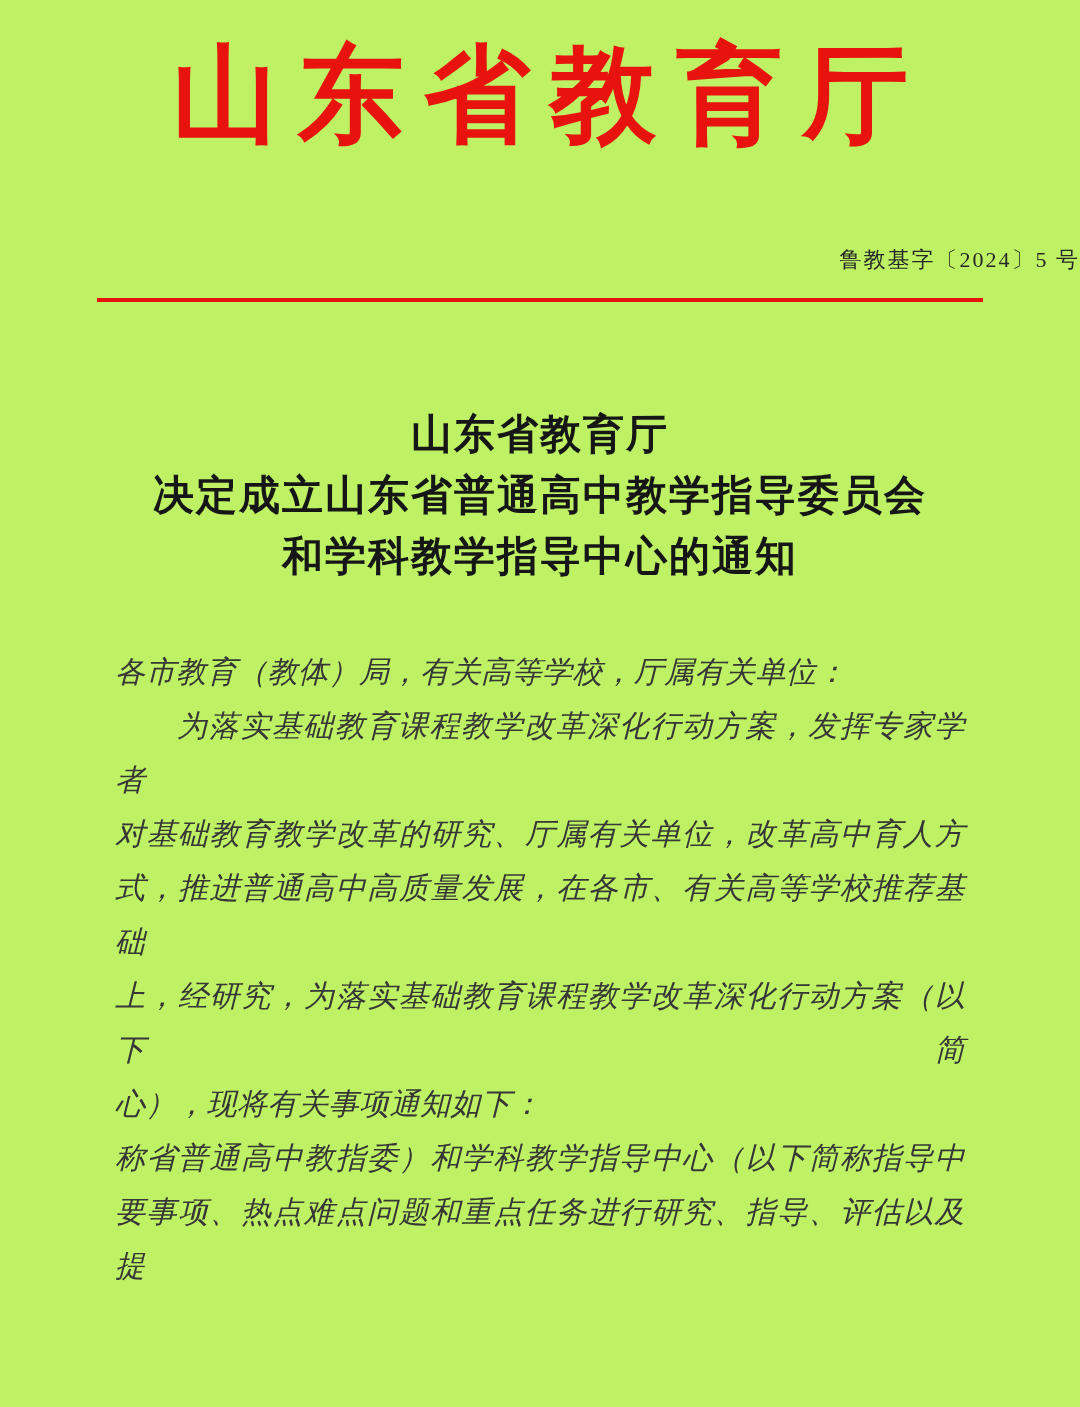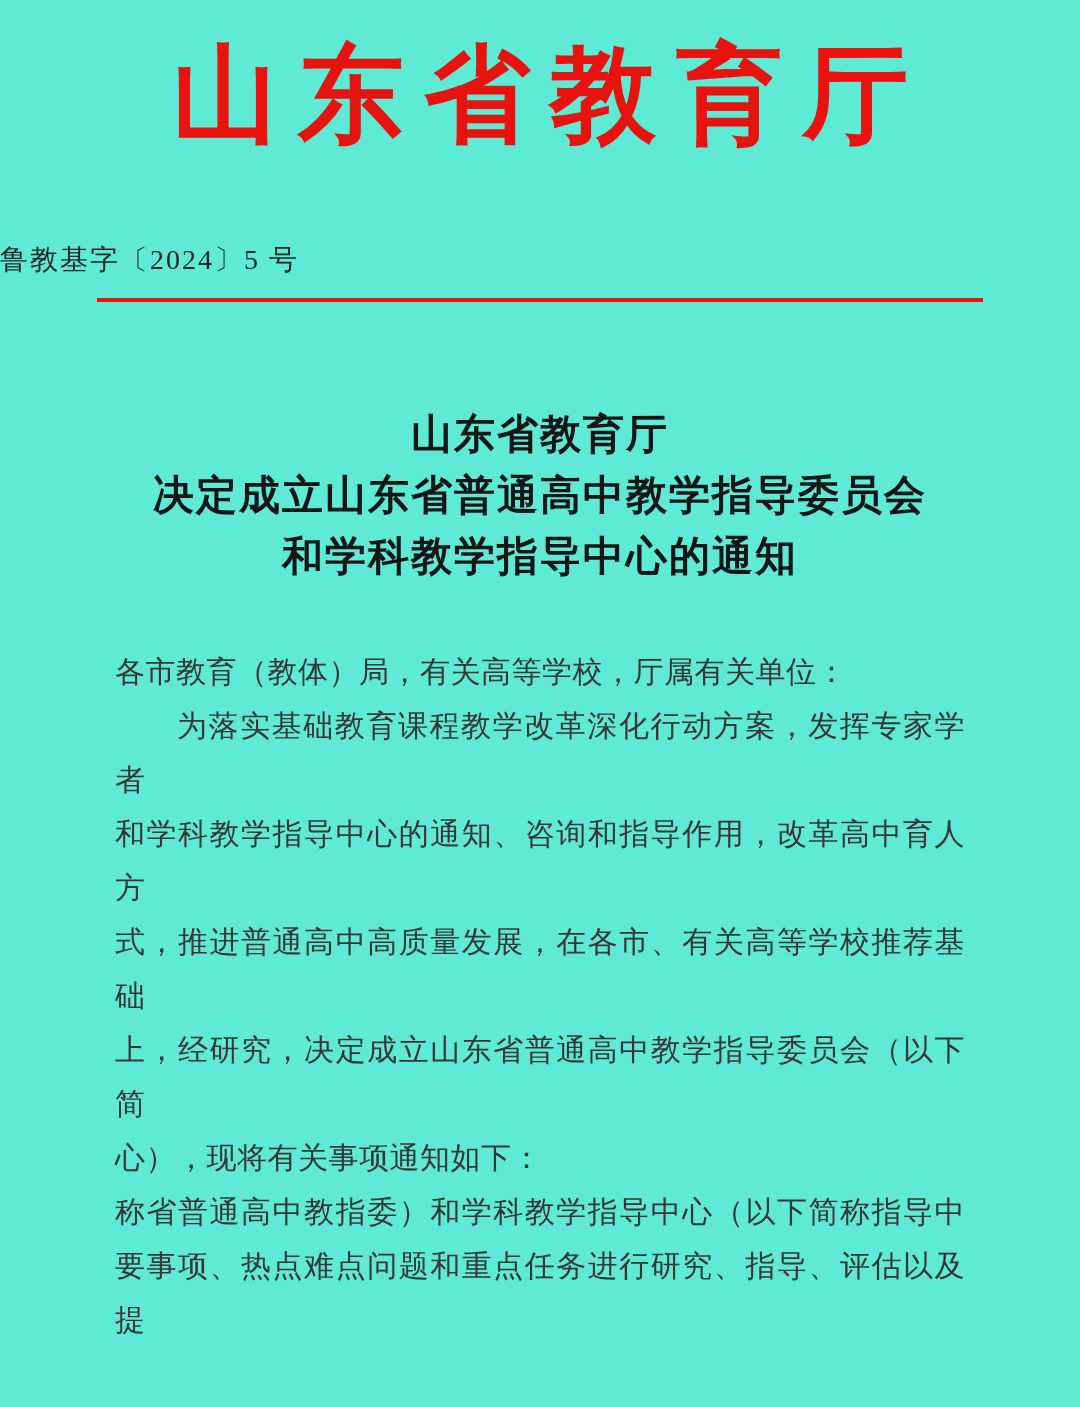--- a/index.html
+++ b/index.html
@@ -1,21 +1,21 @@
 <!DOCTYPE html>
 <html lang="zh" style="--accent-red: #e8120e;"><head>
 <meta charset="utf-8">
 <style>
   html, body { margin: 0; padding: 0; background: #ffffff; }
   .page {
     position: relative;
     width: 1080px;
     height: 1407px;
     margin: 0 auto;
-    background: #5eead4;
+    background: #bef264;
     overflow: hidden;
     font-family: "Liberation Serif", "DejaVu Serif", serif;
   }
   
   .agency-name {
     position: absolute;
     top: 26px;
     left: 0;
     right: 0;
     text-align: center;
@@ -26,22 +26,22 @@
     letter-spacing: 0.19em;
     padding-left: 0.19em;
     white-space: nowrap;
   }
   
   .doc-number {
     position: absolute;
     top: 238px;
     left: 0;
     right: 0;
-    text-align: left;
-    font-size: 28px;
+    text-align: right;
+    font-size: 22px;
     line-height: 44px;
     color: #262626;
     letter-spacing: 2px;
   }
   
   .red-divider {
     position: absolute;
     top: 298px;
     left: 97px;
     width: 886px;
@@ -66,21 +66,21 @@
   .doc-body {
     position: absolute;
     top: 645px;
     left: 115px;
     width: 850px;
     font-size: 30px;
     line-height: 54px;
     color: #363636;
     letter-spacing: 0.5px;
   }
-  .doc-body .line { min-height: 54px; white-space: normal; }
+  .doc-body .line { min-height: 54px; white-space: normal; font-style: italic; }
   .doc-body .indent { text-indent: 62px; }
   .doc-body .fill {
     text-align: justify;
     text-align-last: justify;
     text-justify: inter-character;
   }
   .doc-body .heading {
     font-family: "Liberation Sans", "DejaVu Sans", sans-serif;
     font-weight: 700;
     color: #2a2a2a;
@@ -100,22 +100,22 @@
 
   <div class="doc-title">
     <div>山东省教育厅</div>
     <div>决定成立山东省普通高中教学指导委员会</div>
     <div>和学科教学指导中心的通知</div>
   </div>
 
   <div class="doc-body">
     <div class="line">各市教育（教体）局，有关高等学校，厅属有关单位：</div>
     <div class="line indent fill">为落实基础教育课程教学改革深化行动方案，发挥专家学者</div>
-    <div class="line fill">和学科教学指导中心的通知、咨询和指导作用，改革高中育人方</div>
+    <div class="line fill">对基础教育教学改革的研究、厅属有关单位，改革高中育人方</div>
     <div class="line fill">式，推进普通高中高质量发展，在各市、有关高等学校推荐基础</div>
-    <div class="line fill">上，经研究，决定成立山东省普通高中教学指导委员会（以下简</div>
+    <div class="line fill">上，经研究，为落实基础教育课程教学改革深化行动方案（以下简</div>
     <div class="line">心），现将有关事项通知如下：</div>
     <div class="line fill">称省普通高中教指委）和学科教学指导中心（以下简称指导中</div>
     <div class="line fill">要事项、热点难点问题和重点任务进行研究、指导、评估以及提</div>
 
   </div>
 
 </div>
 
 </body></html>

